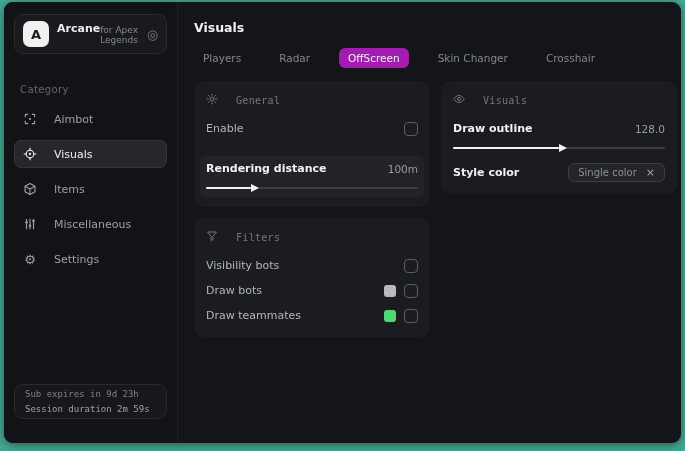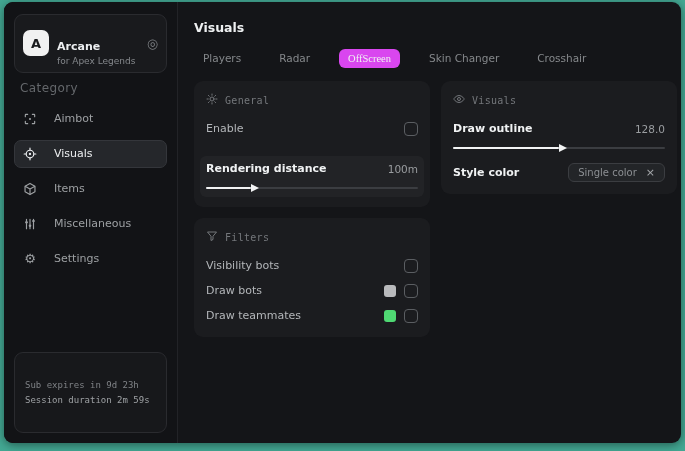--- a/index.html
+++ b/index.html
@@ -20,51 +20,51 @@
     padding:12px 10px;position:relative;box-sizing:border-box;
   }
   .brand{
     display:flex;align-items:center;gap:8px;
     border:1px solid #2a2b2f;background:#191a1d;border-radius:9px;padding:6px 8px;
   }
   .logo{
     width:26px;height:26px;background:#f1f1f1;color:#1b1c1e;border-radius:7px;
     display:flex;align-items:center;justify-content:center;font-weight:bold;font-size:13px;flex:none;
   }
-  .brand-text{display:flex;flex-direction:column;line-height:1.15;margin-top:20px;}
+  .brand-text{display:flex;flex-direction:row;line-height:1.15;}
   .brand-title{font-size:11px;font-weight:bold;color:#eceef0;}
   .brand-sub{font-size:9px;color:#85888c;margin-top:2px;}
   .brand-icon{margin-left:auto;color:#7d8084;font-size:13px;line-height:1;}
-  .category{margin:8px 6px 10px;font-size:12px;color:#64676b;letter-spacing:.4px;}
+  .category{margin:30px 6px 10px;font-size:10px;color:#64676b;letter-spacing:.4px;}
   .nav-item{
     display:flex;align-items:center;gap:17px;padding:6px 8px;border-radius:7px;
     color:#9da0a3;font-size:11px;margin-bottom:7px;border:1px solid transparent;cursor:pointer;
   }
   .nav-item.selected{background:#25272b;border-color:#34363b;color:#edeff1;}
   .nav-icon{width:14px;height:14px;display:flex;flex:none;align-items:center;justify-content:center;}
   .nav-icon svg{width:14px;height:14px;}
   .gear-glyph{font-size:13px;line-height:1;}
   .footer-card{
-    position:absolute;left:10px;right:10px;bottom:10px;
-    border:1px solid #2a2b2f;background:#17181b;border-radius:9px;padding:27px 10px;
+    position:absolute;left:10px;right:10px;bottom:24px;
+    border:1px solid #2a2b2f;background:#17181b;border-radius:9px;padding:4px 10px;
   }
   .footer-line1,.footer-line2{font-family:"DejaVu Sans Mono","Liberation Mono",monospace;font-size:9px;}
   .footer-line1{color:#7f8286;margin-bottom:5px;}
   .footer-line2{color:#9fa2a5;}
   
   .main{flex:1;padding:14px 16px;box-sizing:border-box;position:relative;}
   .main-title{font-size:12.5px;font-weight:bold;color:#eef0f1;margin:4px 0 13px;}
   .tabs{display:flex;gap:20px;align-items:center;}
   .tab{font-size:10.5px;color:#85888b;padding:4px 9px;border-radius:6px;cursor:pointer;white-space:nowrap;}
-  .tab.selected{background:#d946ef;color:#f0f2f3;font-family:Liberation Serif, serif;}
+  .tab.selected{background:#a21caf;color:#f0f2f3;}
   .content{display:flex;gap:11px;margin-top:13px;align-items:flex-start;}
   .col{width:236px;display:flex;flex-direction:column;gap:11px;box-sizing:border-box;}
   .panel{background:#1b1c1f;border-radius:9px;padding:10px 12px;box-sizing:border-box;width:100%;}
   .panel-header{
-    display:flex;align-items:center;gap:7px;color:#74777b;
+    display:flex;align-items:center;gap:18px;color:#74777b;
     font-family:"DejaVu Sans Mono","Liberation Mono",monospace;font-size:10px;
     margin:2px 0 10px;letter-spacing:.3px;
   }
   .panel-header svg{width:12px;height:12px;}
   .row{display:flex;align-items:center;justify-content:space-between;min-height:23px;font-size:11px;color:#b3b6b9;}
   .row + .row{margin-top:2px;}
   .lbl-strong{color:#f0f2f3;font-weight:bold;}
   .row-value{font-size:10.5px;color:#9a9da0;}
   .controls{display:flex;align-items:center;gap:8px;}
   .checkbox{width:14px;height:14px;border:1px solid #5b5e62;border-radius:4px;background:transparent;box-sizing:border-box;cursor:pointer;flex:none;}

